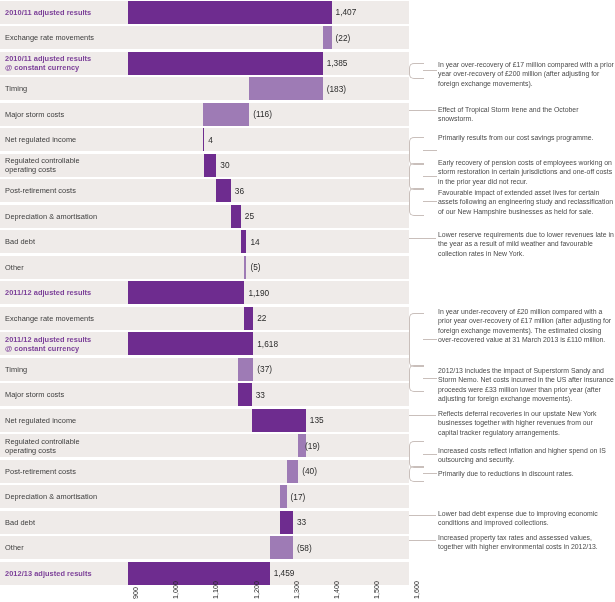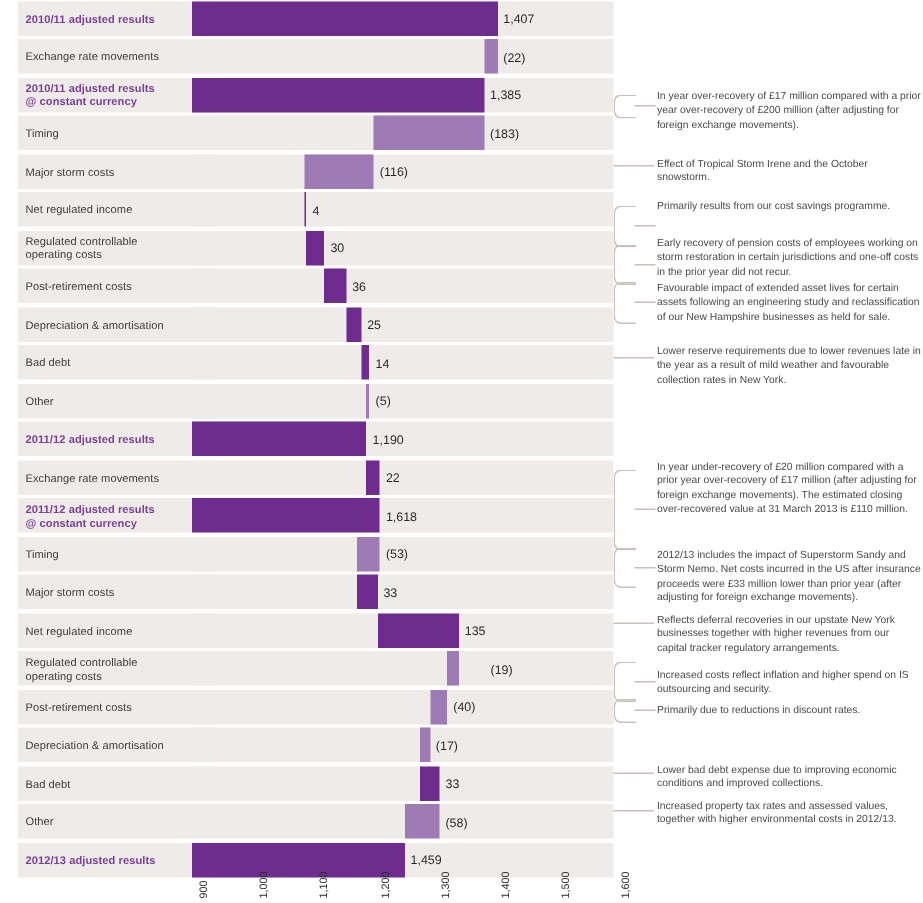--- a/index.html
+++ b/index.html
@@ -16,21 +16,21 @@
   .row{
     position:absolute;
     left:0;
     height:23px;
     width:615px;
   }
   .label-cell{
     position:absolute;left:0;top:0;width:132px;height:23px;
     background:#efebe9;
     display:flex;align-items:center;
-    padding-left:5px;box-sizing:border-box;margin-left:12px;
+    padding-left:5px;box-sizing:border-box;
   }
   .label-cell span{
     font-size:7.4px;line-height:9px;color:#3b3b3b;
     letter-spacing:.05px;
   }
   .label-cell.accent span{color:#7b3f98;font-weight:bold;}
   .plot-cell{
     position:absolute;left:128px;top:0;width:281px;height:23px;
     background:#efebe9;
   }
@@ -213,21 +213,21 @@
         </div>
         <div class="val" style="left: 257.25px;">1,618</div>
       </div>
       <div class="row" style="top: 357.78px;">
         <div class="label-cell">
           <span>Timing</span>
         </div>
         <div class="plot-cell">
           <div class="bar light" style="left: 110.39px; width: 14.85px;"></div>
         </div>
-        <div class="val" style="left: 257.25px;">(53)</div>
+        <div class="val" style="left: 257.25px;">(37)</div>
       </div>
       <div class="row" style="top: 383.3px;">
         <div class="label-cell">
           <span>Major storm costs</span>
         </div>
         <div class="plot-cell">
           <div class="bar dark" style="left: 110.39px; width: 13.25px;"></div>
         </div>
         <div class="val" style="left: 255.64px;">33</div>
       </div>
@@ -240,21 +240,21 @@
         </div>
         <div class="val" style="left: 309.83px;">135</div>
       </div>
       <div class="row" style="top: 434.34px;">
         <div class="label-cell">
           <span>Regulated controllable<br>operating costs</span>
         </div>
         <div class="plot-cell">
           <div class="bar light" style="left: 170.21px; width: 7.63px;"></div>
         </div>
-        <div class="val" style="left: 327px; text-align: right;">(19)</div>
+        <div class="val" style="left: 305px; text-align: right;">(19)</div>
       </div>
       <div class="row" style="top: 459.86px;">
         <div class="label-cell">
           <span>Post-retirement costs</span>
         </div>
         <div class="plot-cell">
           <div class="bar light" style="left: 158.56px; width: 11.64px;"></div>
         </div>
         <div class="val" style="left: 302.21px;">(40)</div>
       </div>

